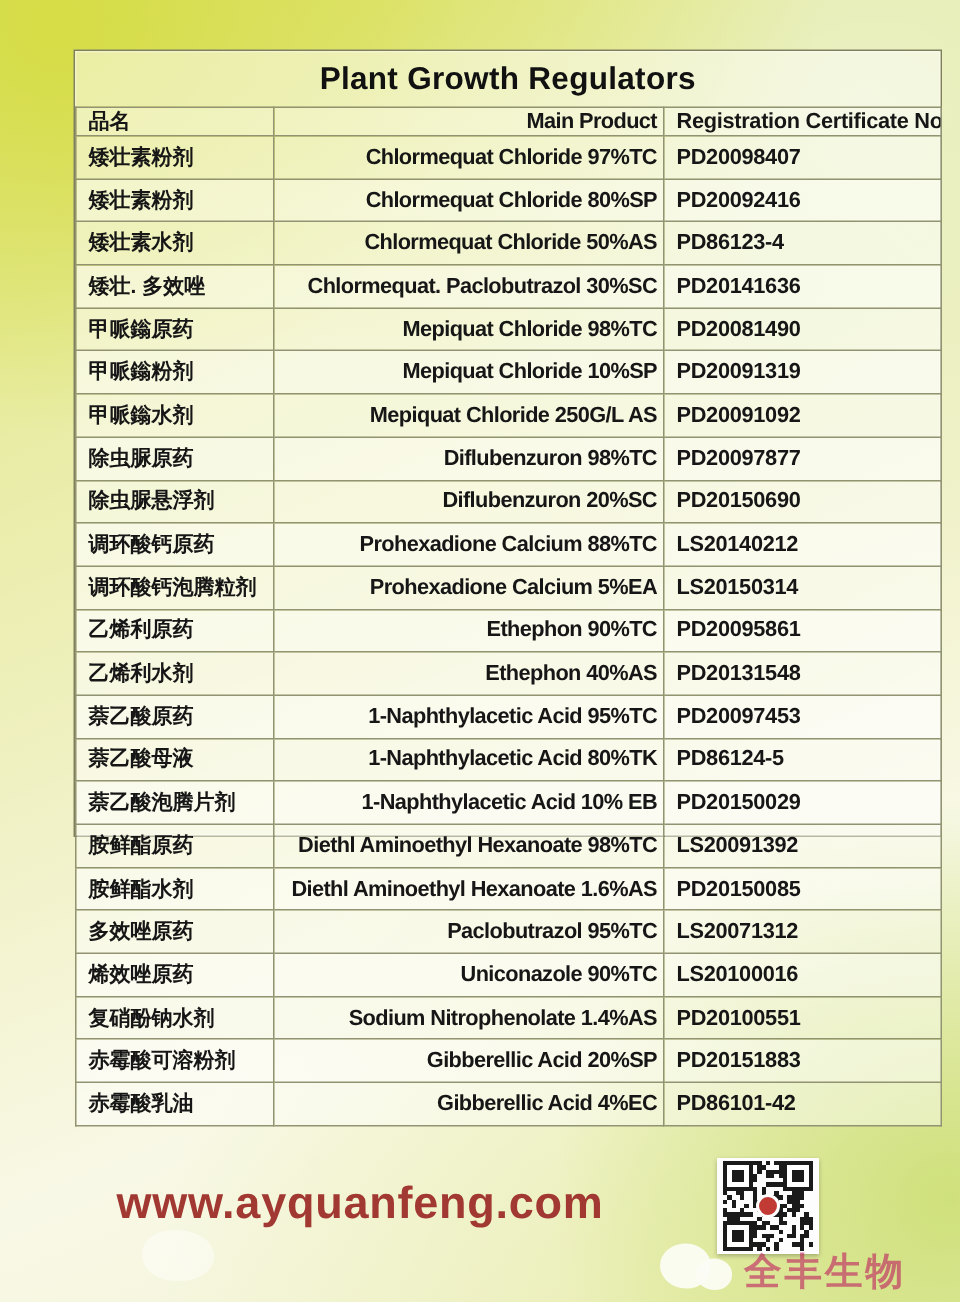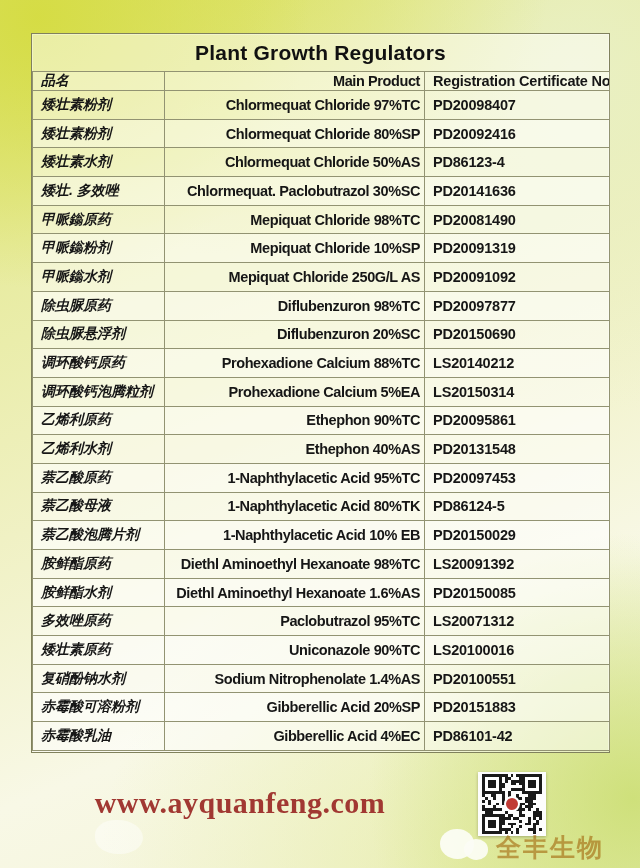--- a/index.html
+++ b/index.html
@@ -9,21 +9,21 @@
     position:relative;
     background:
       radial-gradient(circle at 6% 2%, rgba(213,220,66,0.95), rgba(213,220,66,0) 26%),
       radial-gradient(circle at 40% -4%, rgba(220,226,100,0.75), rgba(220,226,100,0) 30%),
       radial-gradient(circle at 99% 92%, rgba(201,221,110,0.85), rgba(201,221,110,0) 26%),
       radial-gradient(circle at 75% 102%, rgba(226,234,150,0.6), rgba(226,234,150,0) 38%),
       radial-gradient(circle at 90% 8%, rgba(233,240,198,0.9), rgba(233,240,198,0) 35%),
       linear-gradient(158deg, #dbe16e 0%, #e7eb9e 22%, #f0f1c4 48%, #f8f8e6 72%, #f2f3d4 100%);
   }
   .table-box {
-    position:absolute; left:31px; top:33px; width:579px; height:720px;
+    position:absolute; left:49px; top:33px; width:579px; height:525px;
     border:1px solid #80815c;
     box-shadow:0 0 0 1px rgba(255,255,255,0.35) inset;
     background:rgba(255,255,255,0.18);
   }
   .title {
     height:37px; line-height:37px; text-align:center;
     font-size:21px; font-weight:700; color:#111;
     background:rgba(255,255,255,0.40);
     letter-spacing:0.2px;
   }
@@ -34,29 +34,29 @@
   th, td {
     border:1px solid #92937251;
     border-color:#929372;
     vertical-align:middle;
     padding:0 4px 0 8px;
     white-space:nowrap;
     overflow:hidden;
     color:#161616;
   }
   thead th { text-align:left; font-weight:700; background:rgba(255,255,255,0.50); }
-  th:nth-child(1), td:nth-child(1) { font-size:14px; font-weight:700;font-style:italic; }
+  th:nth-child(1), td:nth-child(1) { font-size:14px; font-weight:700; }
   th:nth-child(2), td:nth-child(2) { font-size:14.5px; font-weight:700; letter-spacing:-0.4px;text-align:right; }
   th:nth-child(3), td:nth-child(3) { font-size:14.5px; font-weight:700; letter-spacing:-0.2px; }
   tbody tr:nth-child(odd) td  { background:rgba(255,255,255,0.44); }
   tbody tr:nth-child(even) td { background:rgba(255,255,255,0.60); }
   .website {
     position:absolute; left:55px; top:786px; width:370px;
     text-align:center; font-size:30px; font-weight:700;
-    color:#a13832; letter-spacing:0.5px;font-family:Liberation Serif, serif;
+    color:#a13832; letter-spacing:0.5px;
   }
   .qr {
     position:absolute; left:478px; top:772px; width:68px; height:64px;
     background:#fdfdfd; padding:2px;
     box-shadow:0 1px 3px rgba(0,0,0,0.25);
   }
   .qr svg { width:100%; height:100%; display:block; }
   .qr-logo {
     position:absolute; left:50%; top:50%; width:16px; height:16px;
     transform:translate(-50%,-50%);
@@ -66,21 +66,21 @@
     position:absolute; left:440px; top:826px; width:200px; height:42px;
     display:flex; align-items:center; pointer-events:none;
   }
   .wechat-bubbles { position:relative; width:56px; height:40px; opacity:0.9; }
   .bub1, .bub2 {
     position:absolute; background:rgba(255,255,255,0.92); border-radius:50% 50% 48% 52%;
   }
   .bub1 { width:34px; height:30px; left:0; top:2px; }
   .bub2 { width:24px; height:21px; left:24px; top:12px; }
   .watermark-text {
-    font-size:25px; font-weight:700; color:#a16207; opacity:0.58;
+    font-size:25px; font-weight:700; color:#be185d; opacity:0.58;
     letter-spacing:2px; white-space:nowrap;
   }
   .ghost-blob {
     position:absolute; left:95px; top:820px; width:48px; height:34px;
     background:rgba(255,255,255,0.45); border-radius:45% 55% 50% 50%;
   }
 </style>
 </head>
 <body>
 
@@ -189,21 +189,21 @@
           <td>胺鲜酯水剂</td>
           <td>Diethl Aminoethyl Hexanoate 1.6%AS</td>
           <td>PD20150085</td>
         </tr>
         <tr>
           <td>多效唑原药</td>
           <td>Paclobutrazol 95%TC</td>
           <td>LS20071312</td>
         </tr>
         <tr>
-          <td>矮壮素原药</td>
+          <td>烯效唑原药</td>
           <td>Uniconazole 90%TC</td>
           <td>LS20100016</td>
         </tr>
         <tr>
           <td>复硝酚钠水剂</td>
           <td>Sodium Nitrophenolate 1.4%AS</td>
           <td>PD20100551</td>
         </tr>
         <tr>
           <td>赤霉酸可溶粉剂</td>

